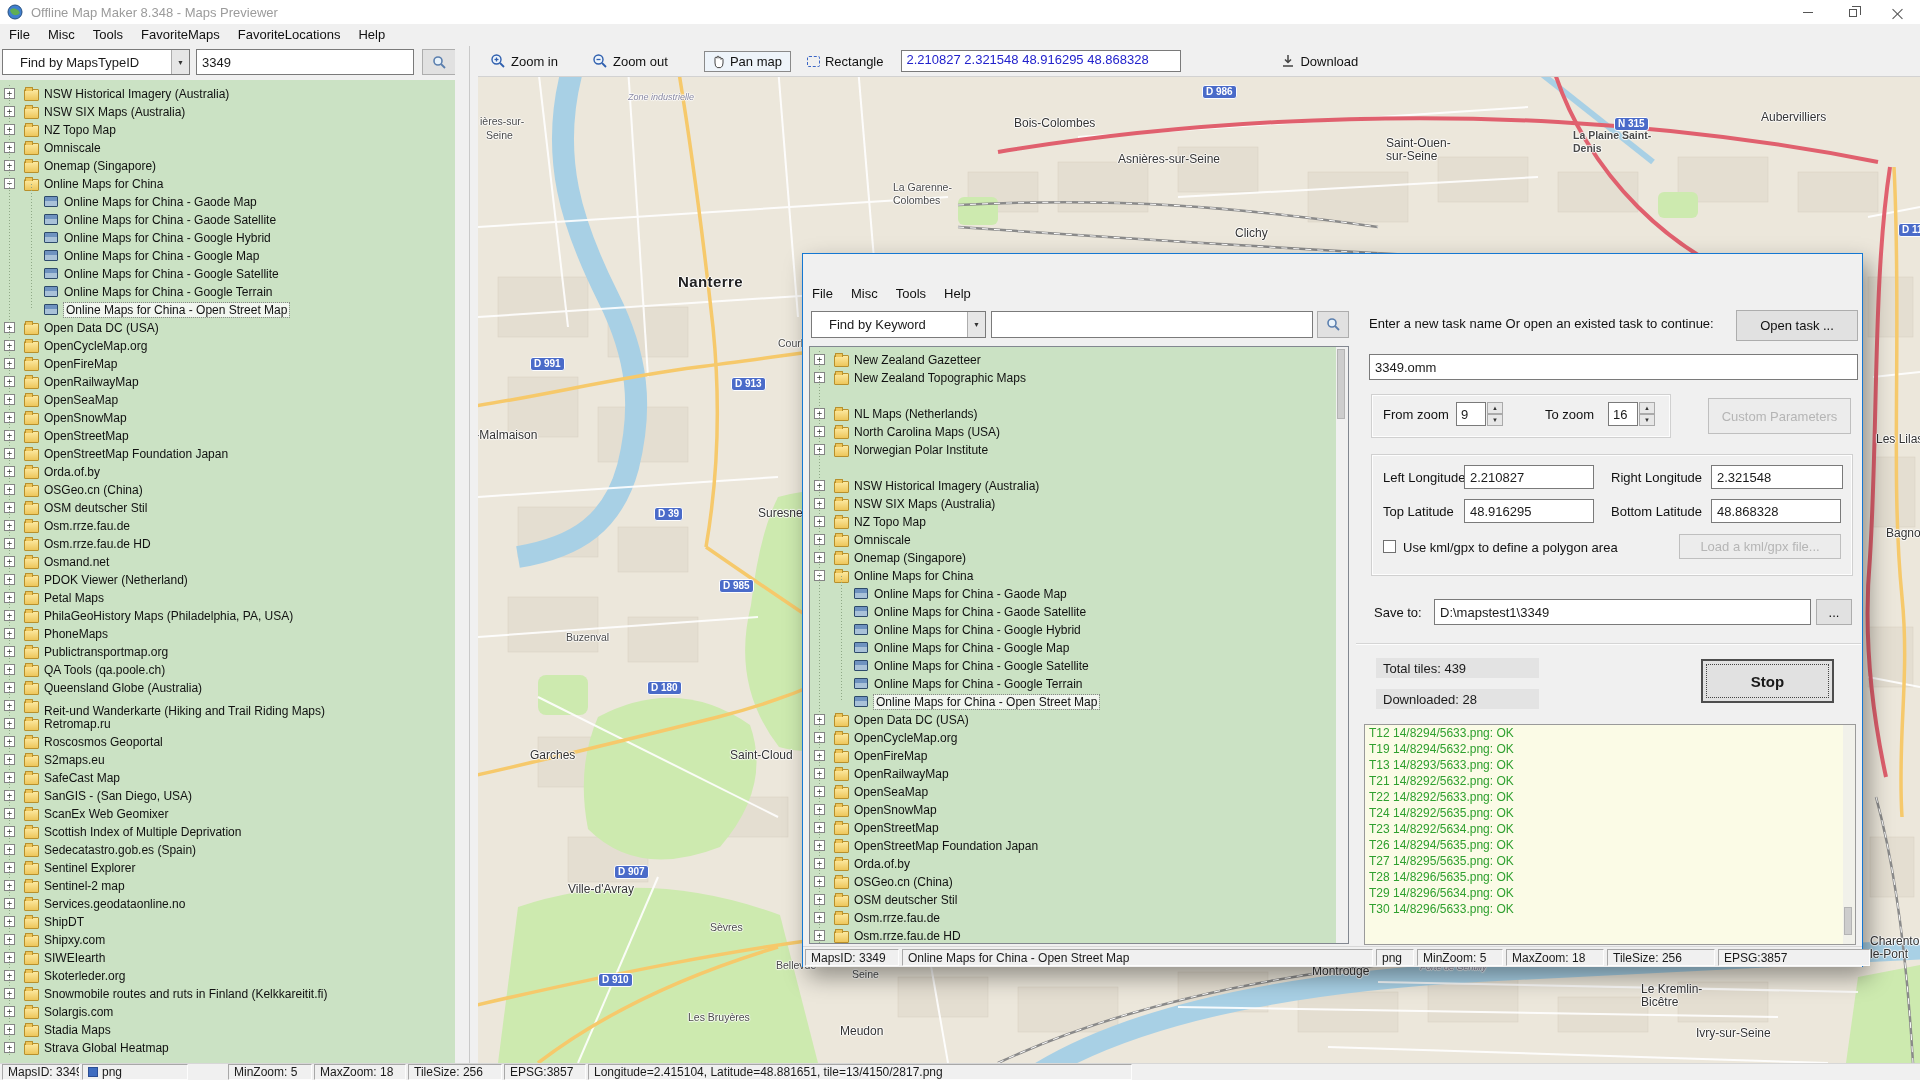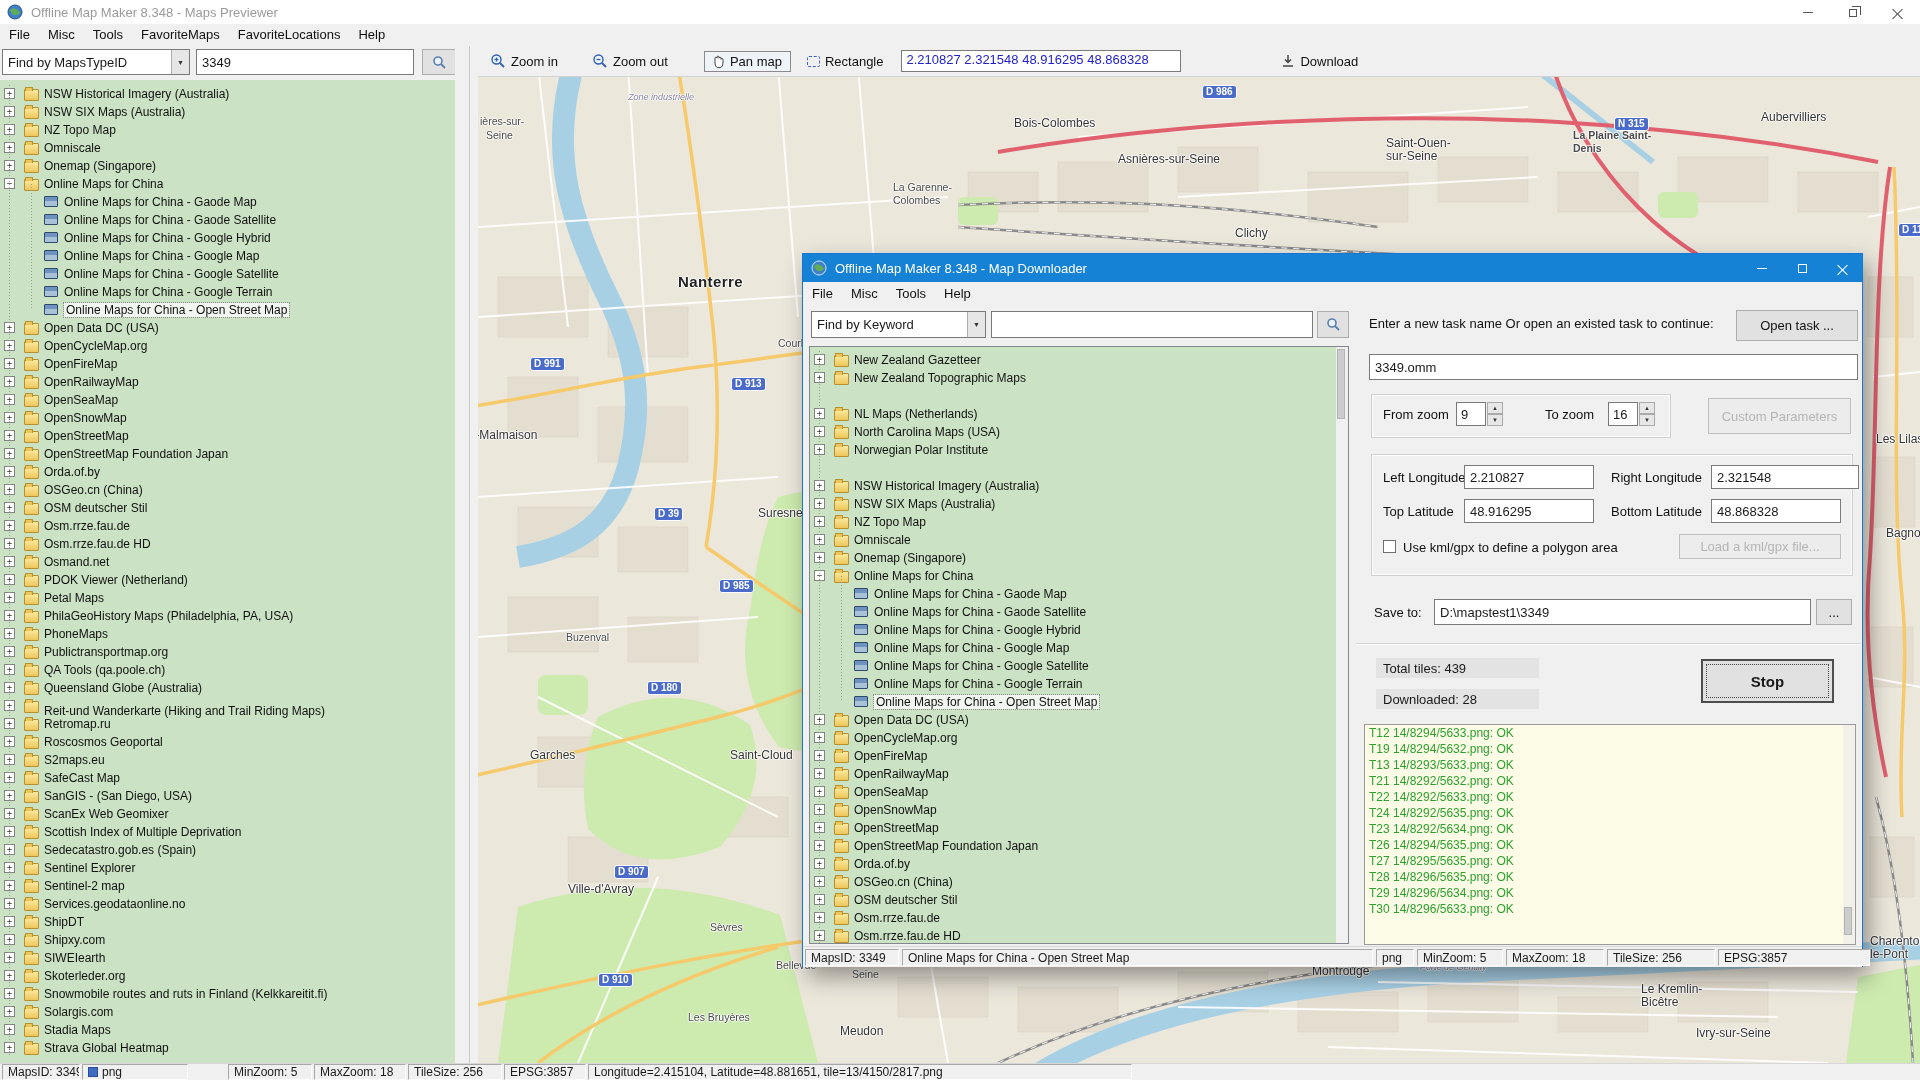--- a/index.html
+++ b/index.html
@@ -20,21 +20,21 @@
   .glyph-close:before,.glyph-close:after { content:""; position:absolute; left:5px; top:0; width:1px; height:14px; background:#555; }
   .glyph-close:before { transform:rotate(45deg);} .glyph-close:after{ transform:rotate(-45deg);}
 
   
   #menubar { position:absolute; left:0; top:24px; width:1920px; height:22px; background:#f0f0f0; display:flex; align-items:center; }
   .menu-item { padding:0 9px; height:22px; line-height:22px; font-size:13px; color:#111; }
 
   
   #left-search { position:absolute; left:0; top:46px; width:472px; height:32px; background:#f0f0f0; }
   .combo { position:absolute; background:#fff; border:1px solid #7a7a7a; display:flex; align-items:center; font-size:13px; }
-  .combo .cval { flex:1; padding-left:5px; white-space:nowrap; overflow:hidden; }
+  .combo .cval { flex:1; padding-left:17px; white-space:nowrap; overflow:hidden; }
   .combo .carrow { width:18px; height:100%; background:#e6e6e6; border-left:1px solid #adadad; display:flex; align-items:center; justify-content:center; font-size:7px; color:#333; }
   .tinput { position:absolute; background:#fff; border:1px solid #7a7a7a; font-size:13px; padding-left:5px; display:flex; align-items:center; white-space:nowrap; overflow:hidden; }
   .sbtn { position:absolute; background:#e1e1e1; border:1px solid #adadad; display:flex; align-items:center; justify-content:center; }
 
   
   #left-tree { position:absolute; left:0; top:80px; width:455px; height:983px; background:#cbe2c4; overflow:hidden; }
   .tree-trunk { position:absolute; width:1px; background-image:repeating-linear-gradient(to bottom,#8fa886 0 1px,transparent 1px 3px); }
   .trow { position:absolute; left:0; height:18px; width:100%; display:flex; align-items:center; font-size:12px; color:#111; white-space:nowrap; }
   .expander { position:absolute; left:4px; width:11px; height:11px; background:#fff; border:1px solid #848484; font:9px "DejaVu Sans Mono",monospace; line-height:9px; text-align:center; color:#333; }
   .icon-folder { position:absolute; width:15px; height:12px; background:linear-gradient(#fce9a0,#edc65b); border:1px solid #b8902c; border-radius:1px; }
@@ -597,39 +597,20 @@
         <div class="shield" style="left: 253px; top: 300px;">D 913</div>
         <div class="shield" style="left: 176px; top: 430px;">D 39</div>
         <div class="shield" style="left: 241px; top: 502px;">D 985</div>
         <div class="shield" style="left: 169px; top: 604px;">D 180</div>
         <div class="shield" style="left: 136px; top: 788px;">D 907</div>
         <div class="shield" style="left: 120px; top: 896px;">D 910</div>
       </div>
   </div>
 
   <div id="dialog">
-    <div id="dlg-titlebar">
-      <svg class="app-icon" viewBox="0 0 16 16">
-          <circle cx="8" cy="8" r="7" fill="#3f7fd0"></circle>
-          <path d="M3 6 Q6 3 9 5 Q12 6 13 9 Q10 12 7 11 Q4 10 3 6Z" fill="#5fae54"></path>
-          <circle cx="8" cy="8" r="7" fill="none" stroke="#d7e8f7"></circle>
-        </svg>
-      <span class="title">Offline Map Maker 8.348 - Map Downloader</span>
-      <div class="winbtns" style="height:28px;">
-        <div class="winbtn">
-            <div class="glyph-min"></div>
-          </div>
-        <div class="winbtn">
-            <div class="glyph-max"></div>
-          </div>
-        <div class="winbtn">
-            <div class="glyph-close"></div>
-          </div>
-      </div>
-    </div>
     <div id="dlg-menubar">
         <div class="menu-item">File</div>
         <div class="menu-item">Misc</div>
         <div class="menu-item">Tools</div>
         <div class="menu-item">Help</div>
       </div>
 
     <div class="combo" style="left:8px;top:57px;width:175px;height:27px;">
       <span class="cval">Find by Keyword</span>
       <span class="carrow">▼</span>
@@ -824,21 +805,21 @@
         </span>
     </div>
     <div class="btn disabled" style="left:905px;top:144px;width:143px;height:36px;">Custom Parameters</div>
 
     <div class="group-box" style="left:568px;top:200px;width:482px;height:122px;"></div>
     <span class="dlabel" style="left:580px;top:216px;">Left Longitude</span>
     <div class="tinput" style="left:661px;top:211px;width:130px;height:24px;">
         <span>2.210827</span>
       </div>
     <span class="dlabel" style="left:808px;top:216px;">Right Longitude</span>
-    <div class="tinput" style="left:908px;top:211px;width:148px;height:24px;">
+    <div class="tinput" style="left:908px;top:211px;width:132px;height:24px;">
         <span>2.321548</span>
       </div>
     <span class="dlabel" style="left:580px;top:250px;">Top Latitude</span>
     <div class="tinput" style="left:661px;top:245px;width:130px;height:24px;">
         <span>48.916295</span>
       </div>
     <span class="dlabel" style="left:808px;top:250px;">Bottom Latitude</span>
     <div class="tinput" style="left:908px;top:245px;width:130px;height:24px;">
         <span>48.868328</span>
       </div>

